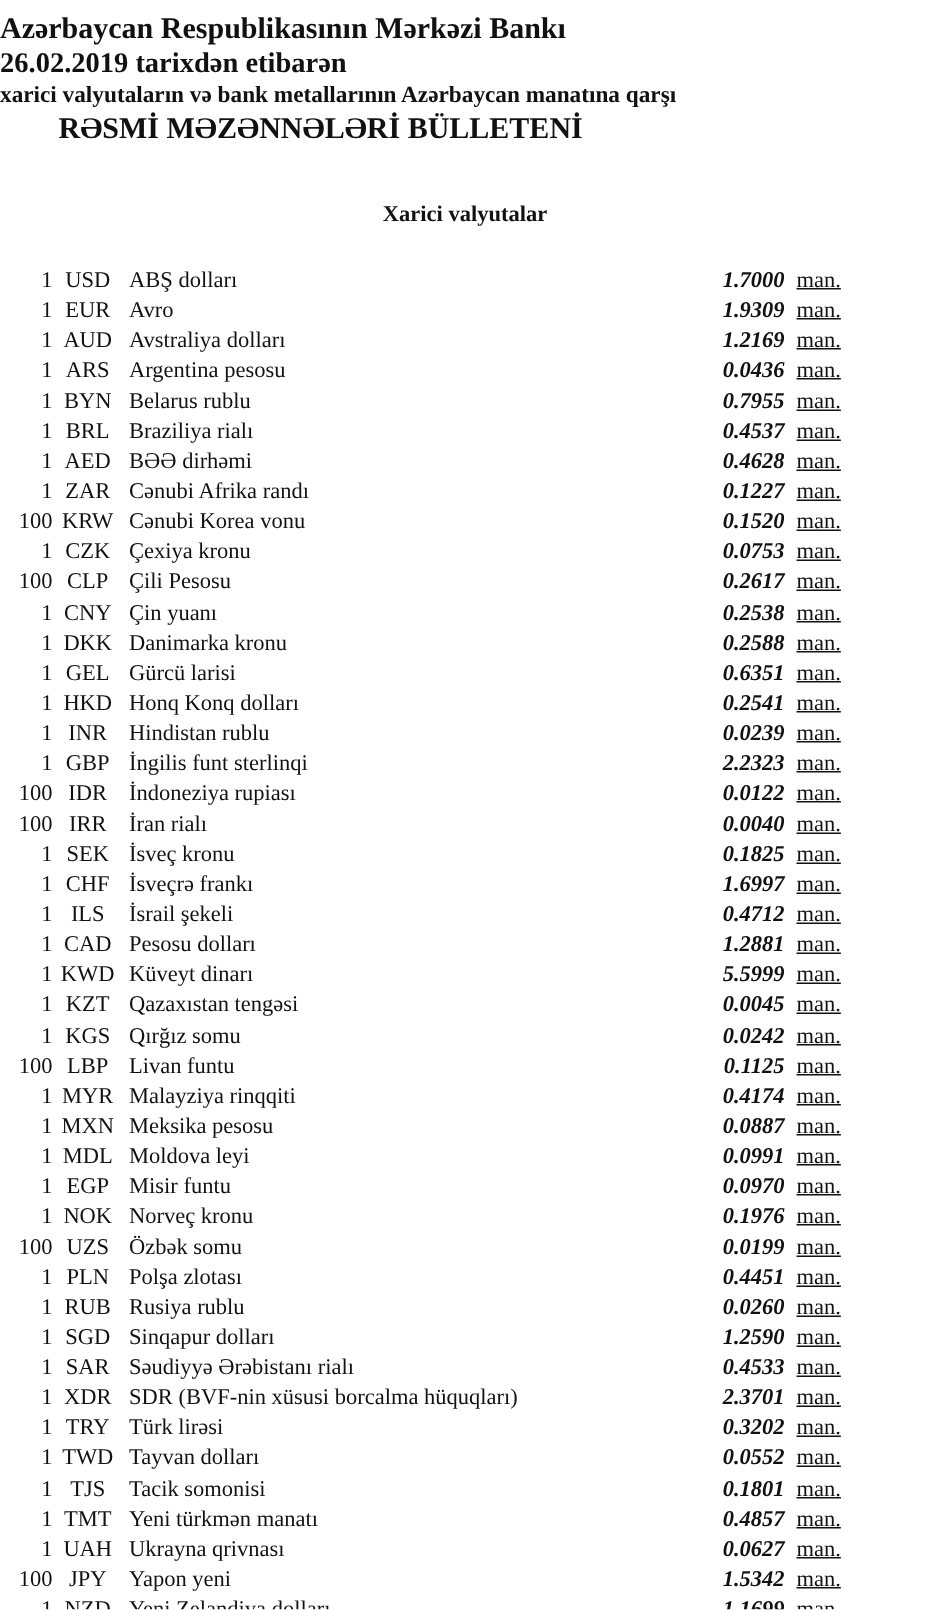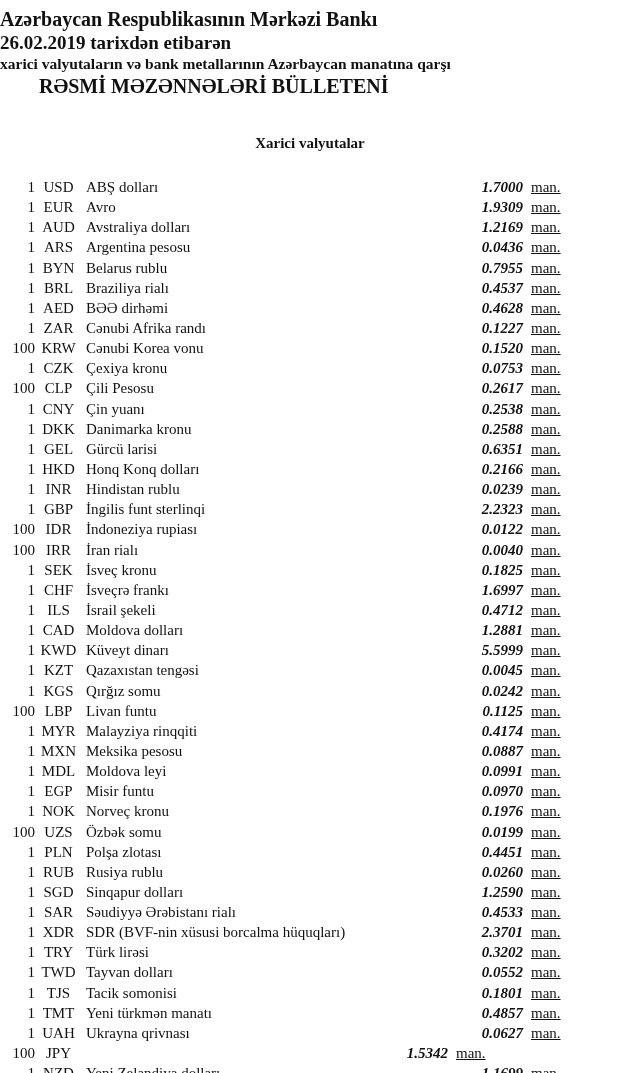--- a/index.html
+++ b/index.html
@@ -190,21 +190,21 @@
     <span class="code">GEL</span>
     <span class="name">Gürcü larisi</span>
     <span class="rate">0.6351</span>
     <span class="unit">man.</span>
   </div>
 
   <div class="row">
     <span class="qty">1</span>
     <span class="code">HKD</span>
     <span class="name">Honq Konq dolları</span>
-    <span class="rate">0.2166</span>
+    <span class="rate">0.2541</span>
     <span class="unit">man.</span>
   </div>
 
   <div class="row">
     <span class="qty">1</span>
     <span class="code">INR</span>
     <span class="name">Hindistan rublu</span>
     <span class="rate">0.0239</span>
     <span class="unit">man.</span>
   </div>
@@ -253,21 +253,21 @@
     <span class="qty">1</span>
     <span class="code">ILS</span>
     <span class="name">İsrail şekeli</span>
     <span class="rate">0.4712</span>
     <span class="unit">man.</span>
   </div>
 
   <div class="row">
     <span class="qty">1</span>
     <span class="code">CAD</span>
-    <span class="name">Moldova dolları</span>
+    <span class="name">Pesosu dolları</span>
     <span class="rate">1.2881</span>
     <span class="unit">man.</span>
   </div>
 
   <div class="row">
     <span class="qty">1</span>
     <span class="code">KWD</span>
     <span class="name">Küveyt dinarı</span>
     <span class="rate">5.5999</span>
     <span class="unit">man.</span>
@@ -421,20 +421,21 @@
     <span class="qty">1</span>
     <span class="code">UAH</span>
     <span class="name">Ukrayna qrivnası</span>
     <span class="rate">0.0627</span>
     <span class="unit">man.</span>
   </div>
 
   <div class="row">
     <span class="qty">100</span>
     <span class="code">JPY</span>
+    <span class="name">Yapon yeni</span>
     <span class="rate">1.5342</span>
     <span class="unit">man.</span>
   </div>
 
   <div class="row">
     <span class="qty">1</span>
     <span class="code">NZD</span>
     <span class="name">Yeni Zelandiya dolları</span>
     <span class="rate">1.1699</span>
     <span class="unit">man.</span>

